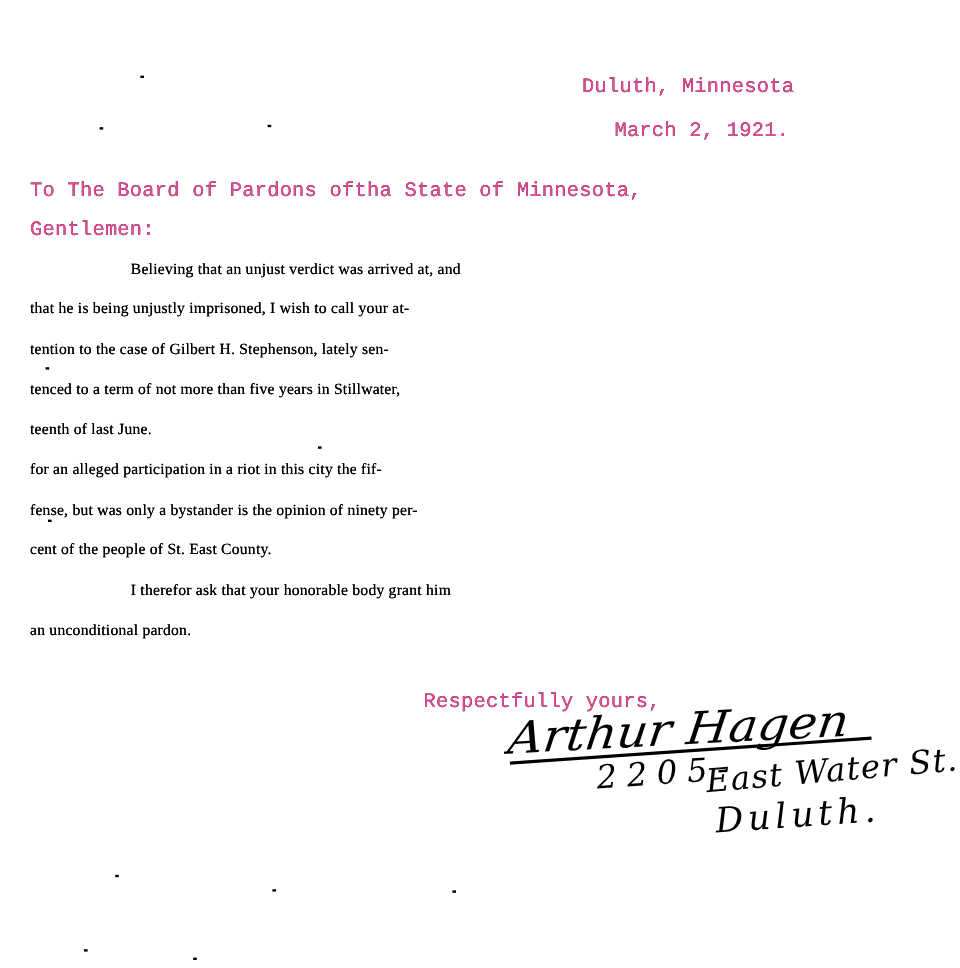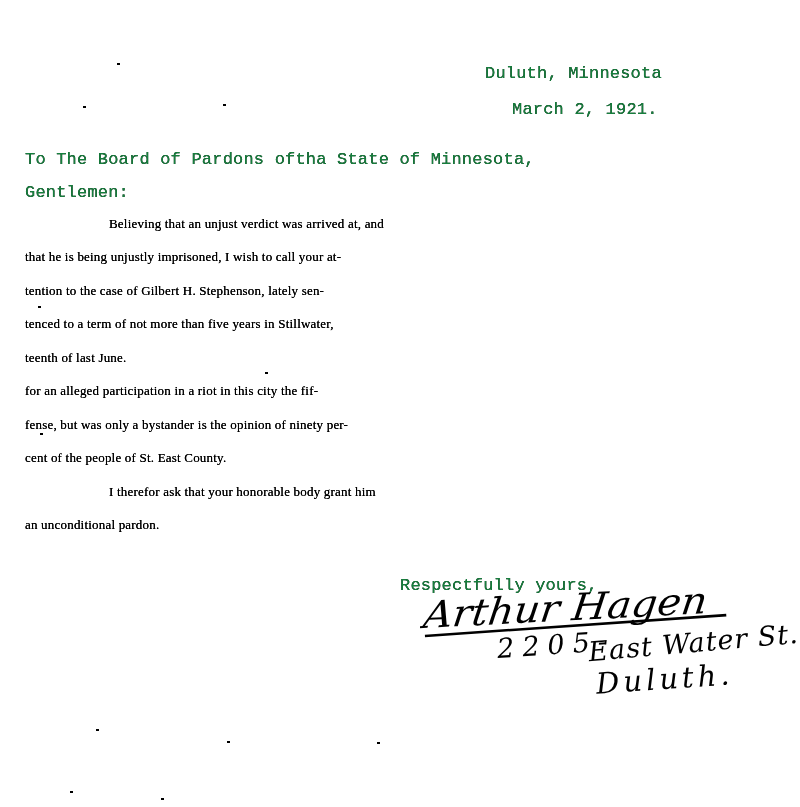--- a/index.html
+++ b/index.html
@@ -9,21 +9,21 @@
     height: 807px;
     background: #ffffff;
     overflow: hidden;
     color: #000000;
   }
   .typed {
     position: absolute;
     font-family: "Liberation Mono", "DejaVu Sans Mono", monospace;
     font-size: 17px;
     letter-spacing: 0.2px;
-    color: #15803d;
+    color: #ec4899;
     white-space: pre;
     text-shadow: 0 0 0.4px #000;
   }
   .body-block {
     position: absolute;
     left: 25px;
     top: 207px;
     width: 740px;
   }
   .body-block .line {
@@ -87,21 +87,21 @@
     <div class="line">tention to the case of Gilbert H. Stephenson, lately sen-</div>
     <div class="line">tenced to a term of not more than five years in Stillwater,</div>
     <div class="line">teenth of last June.</div>
     <div class="line">for an alleged participation in a riot in this city the fif-</div>
     <div class="line">fense, but was only a bystander is the opinion of ninety per-</div>
     <div class="line">cent of the people of St. East County.</div>
     <div class="line indent">I therefor ask that your honorable body grant him</div>
     <div class="line">an unconditional pardon.</div>
   </div>
 
-  <div class="typed" style="left:353px; top:576px;margin-left:47px;">Respectfully yours,</div>
+  <div class="typed" style="left:353px; top:576px;">Respectfully yours,</div>
 
   <svg class="sig-svg" width="312" height="56" viewBox="0 0 312 56">
     <g transform="rotate(-3 156 30)">
       <text class="sig-text" x="8" y="36" textLength="284" lengthAdjust="spacingAndGlyphs" transform="skewX(-10)">Arthur Hagen</text>
       <line x1="4" y1="44" x2="306" y2="39" stroke="#000" stroke-width="2.6"></line>
     </g>
   </svg>
 
   <div class="hand addr-number">2205-</div>
   <div class="hand street">East Water St.</div>

